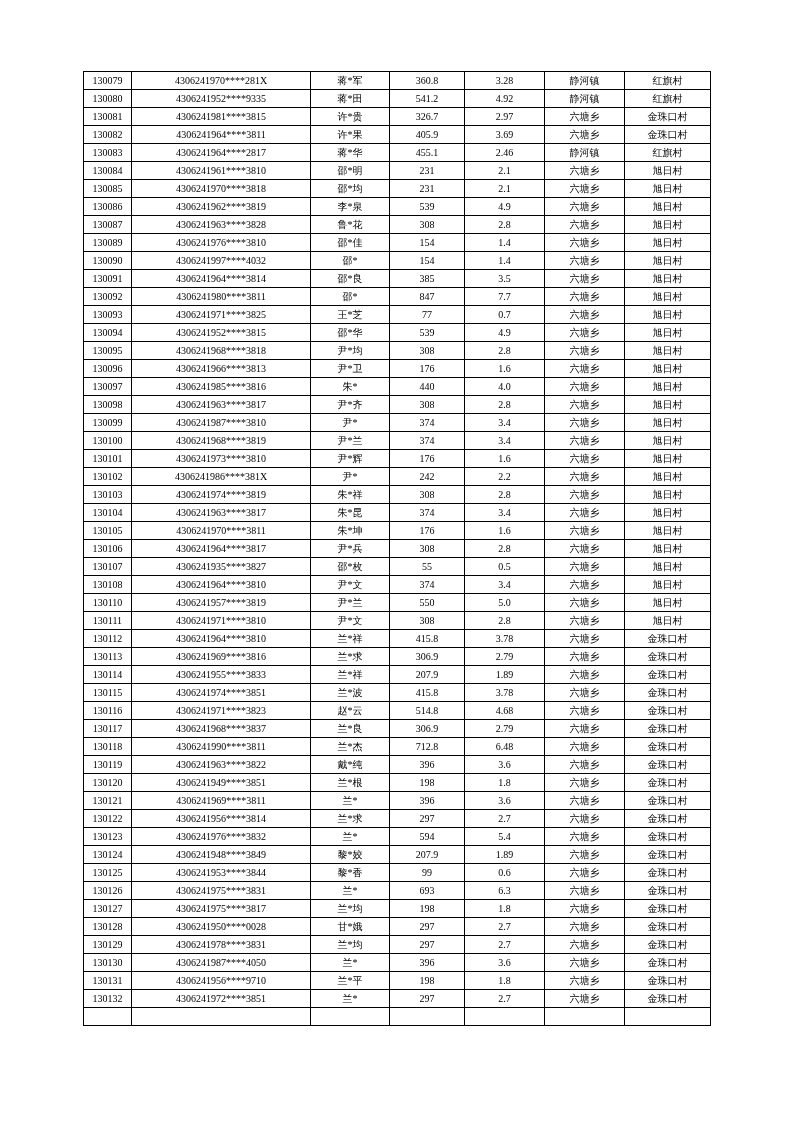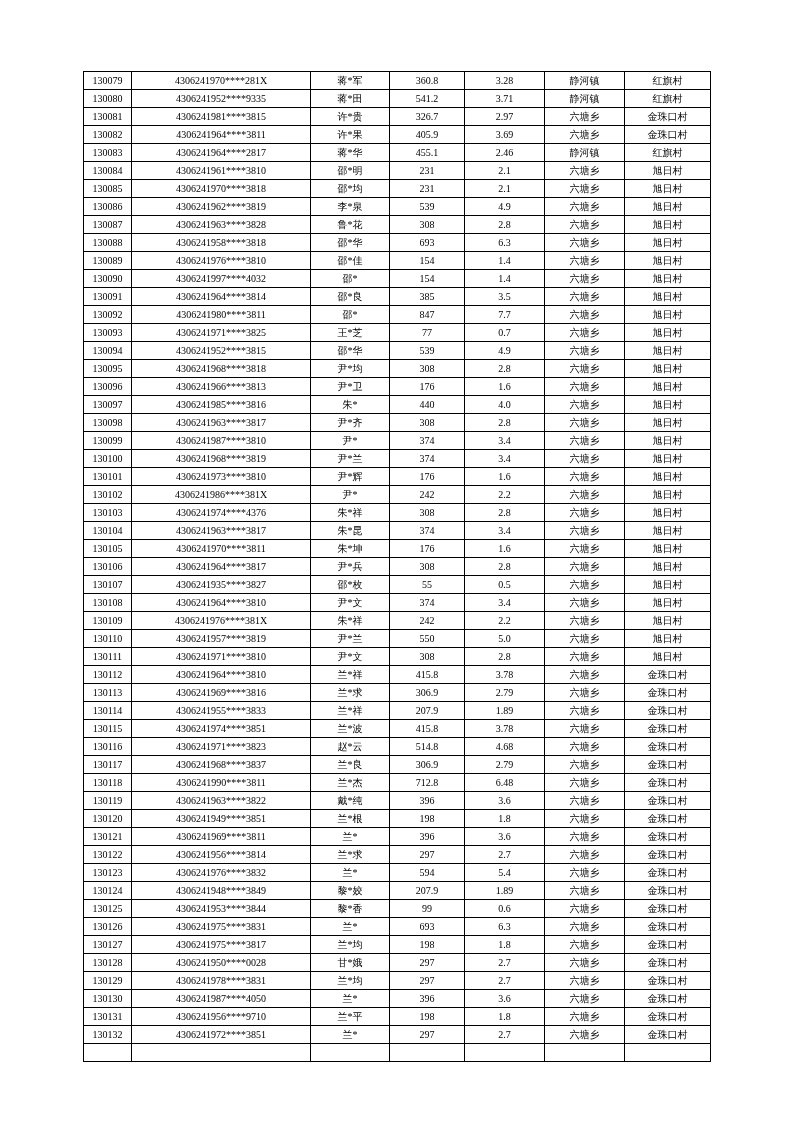--- a/index.html
+++ b/index.html
@@ -69,21 +69,21 @@
           <td>360.8</td>
           <td>3.28</td>
           <td>静河镇</td>
           <td>红旗村</td>
         </tr>
         <tr>
           <td>130080</td>
           <td>4306241952****9335</td>
           <td>蒋*田</td>
           <td>541.2</td>
-          <td>3.71</td>
+          <td>4.92</td>
           <td>静河镇</td>
           <td>红旗村</td>
         </tr>
         <tr>
           <td>130081</td>
           <td>4306241981****3815</td>
           <td>许*贵</td>
           <td>326.7</td>
           <td>2.97</td>
           <td>六塘乡</td>
@@ -137,29 +137,20 @@
         <tr>
           <td>130087</td>
           <td>4306241963****3828</td>
           <td>鲁*花</td>
           <td>308</td>
           <td>2.8</td>
           <td>六塘乡</td>
           <td>旭日村</td>
         </tr>
         <tr>
-          <td>130088</td>
-          <td>4306241958****3818</td>
-          <td>邵*华</td>
-          <td>693</td>
-          <td>6.3</td>
-          <td>六塘乡</td>
-          <td>旭日村</td>
-        </tr>
-        <tr>
           <td>130089</td>
           <td>4306241976****3810</td>
           <td>邵*佳</td>
           <td>154</td>
           <td>1.4</td>
           <td>六塘乡</td>
           <td>旭日村</td>
         </tr>
         <tr>
           <td>130090</td>
@@ -273,21 +264,21 @@
           <td>130102</td>
           <td>4306241986****381X</td>
           <td>尹*</td>
           <td>242</td>
           <td>2.2</td>
           <td>六塘乡</td>
           <td>旭日村</td>
         </tr>
         <tr>
           <td>130103</td>
-          <td>4306241974****4376</td>
+          <td>4306241974****3819</td>
           <td>朱*祥</td>
           <td>308</td>
           <td>2.8</td>
           <td>六塘乡</td>
           <td>旭日村</td>
         </tr>
         <tr>
           <td>130104</td>
           <td>4306241963****3817</td>
           <td>朱*昆</td>
@@ -326,29 +317,20 @@
         <tr>
           <td>130108</td>
           <td>4306241964****3810</td>
           <td>尹*文</td>
           <td>374</td>
           <td>3.4</td>
           <td>六塘乡</td>
           <td>旭日村</td>
         </tr>
         <tr>
-          <td>130109</td>
-          <td>4306241976****381X</td>
-          <td>朱*祥</td>
-          <td>242</td>
-          <td>2.2</td>
-          <td>六塘乡</td>
-          <td>旭日村</td>
-        </tr>
-        <tr>
           <td>130110</td>
           <td>4306241957****3819</td>
           <td>尹*兰</td>
           <td>550</td>
           <td>5.0</td>
           <td>六塘乡</td>
           <td>旭日村</td>
         </tr>
         <tr>
           <td>130111</td>

